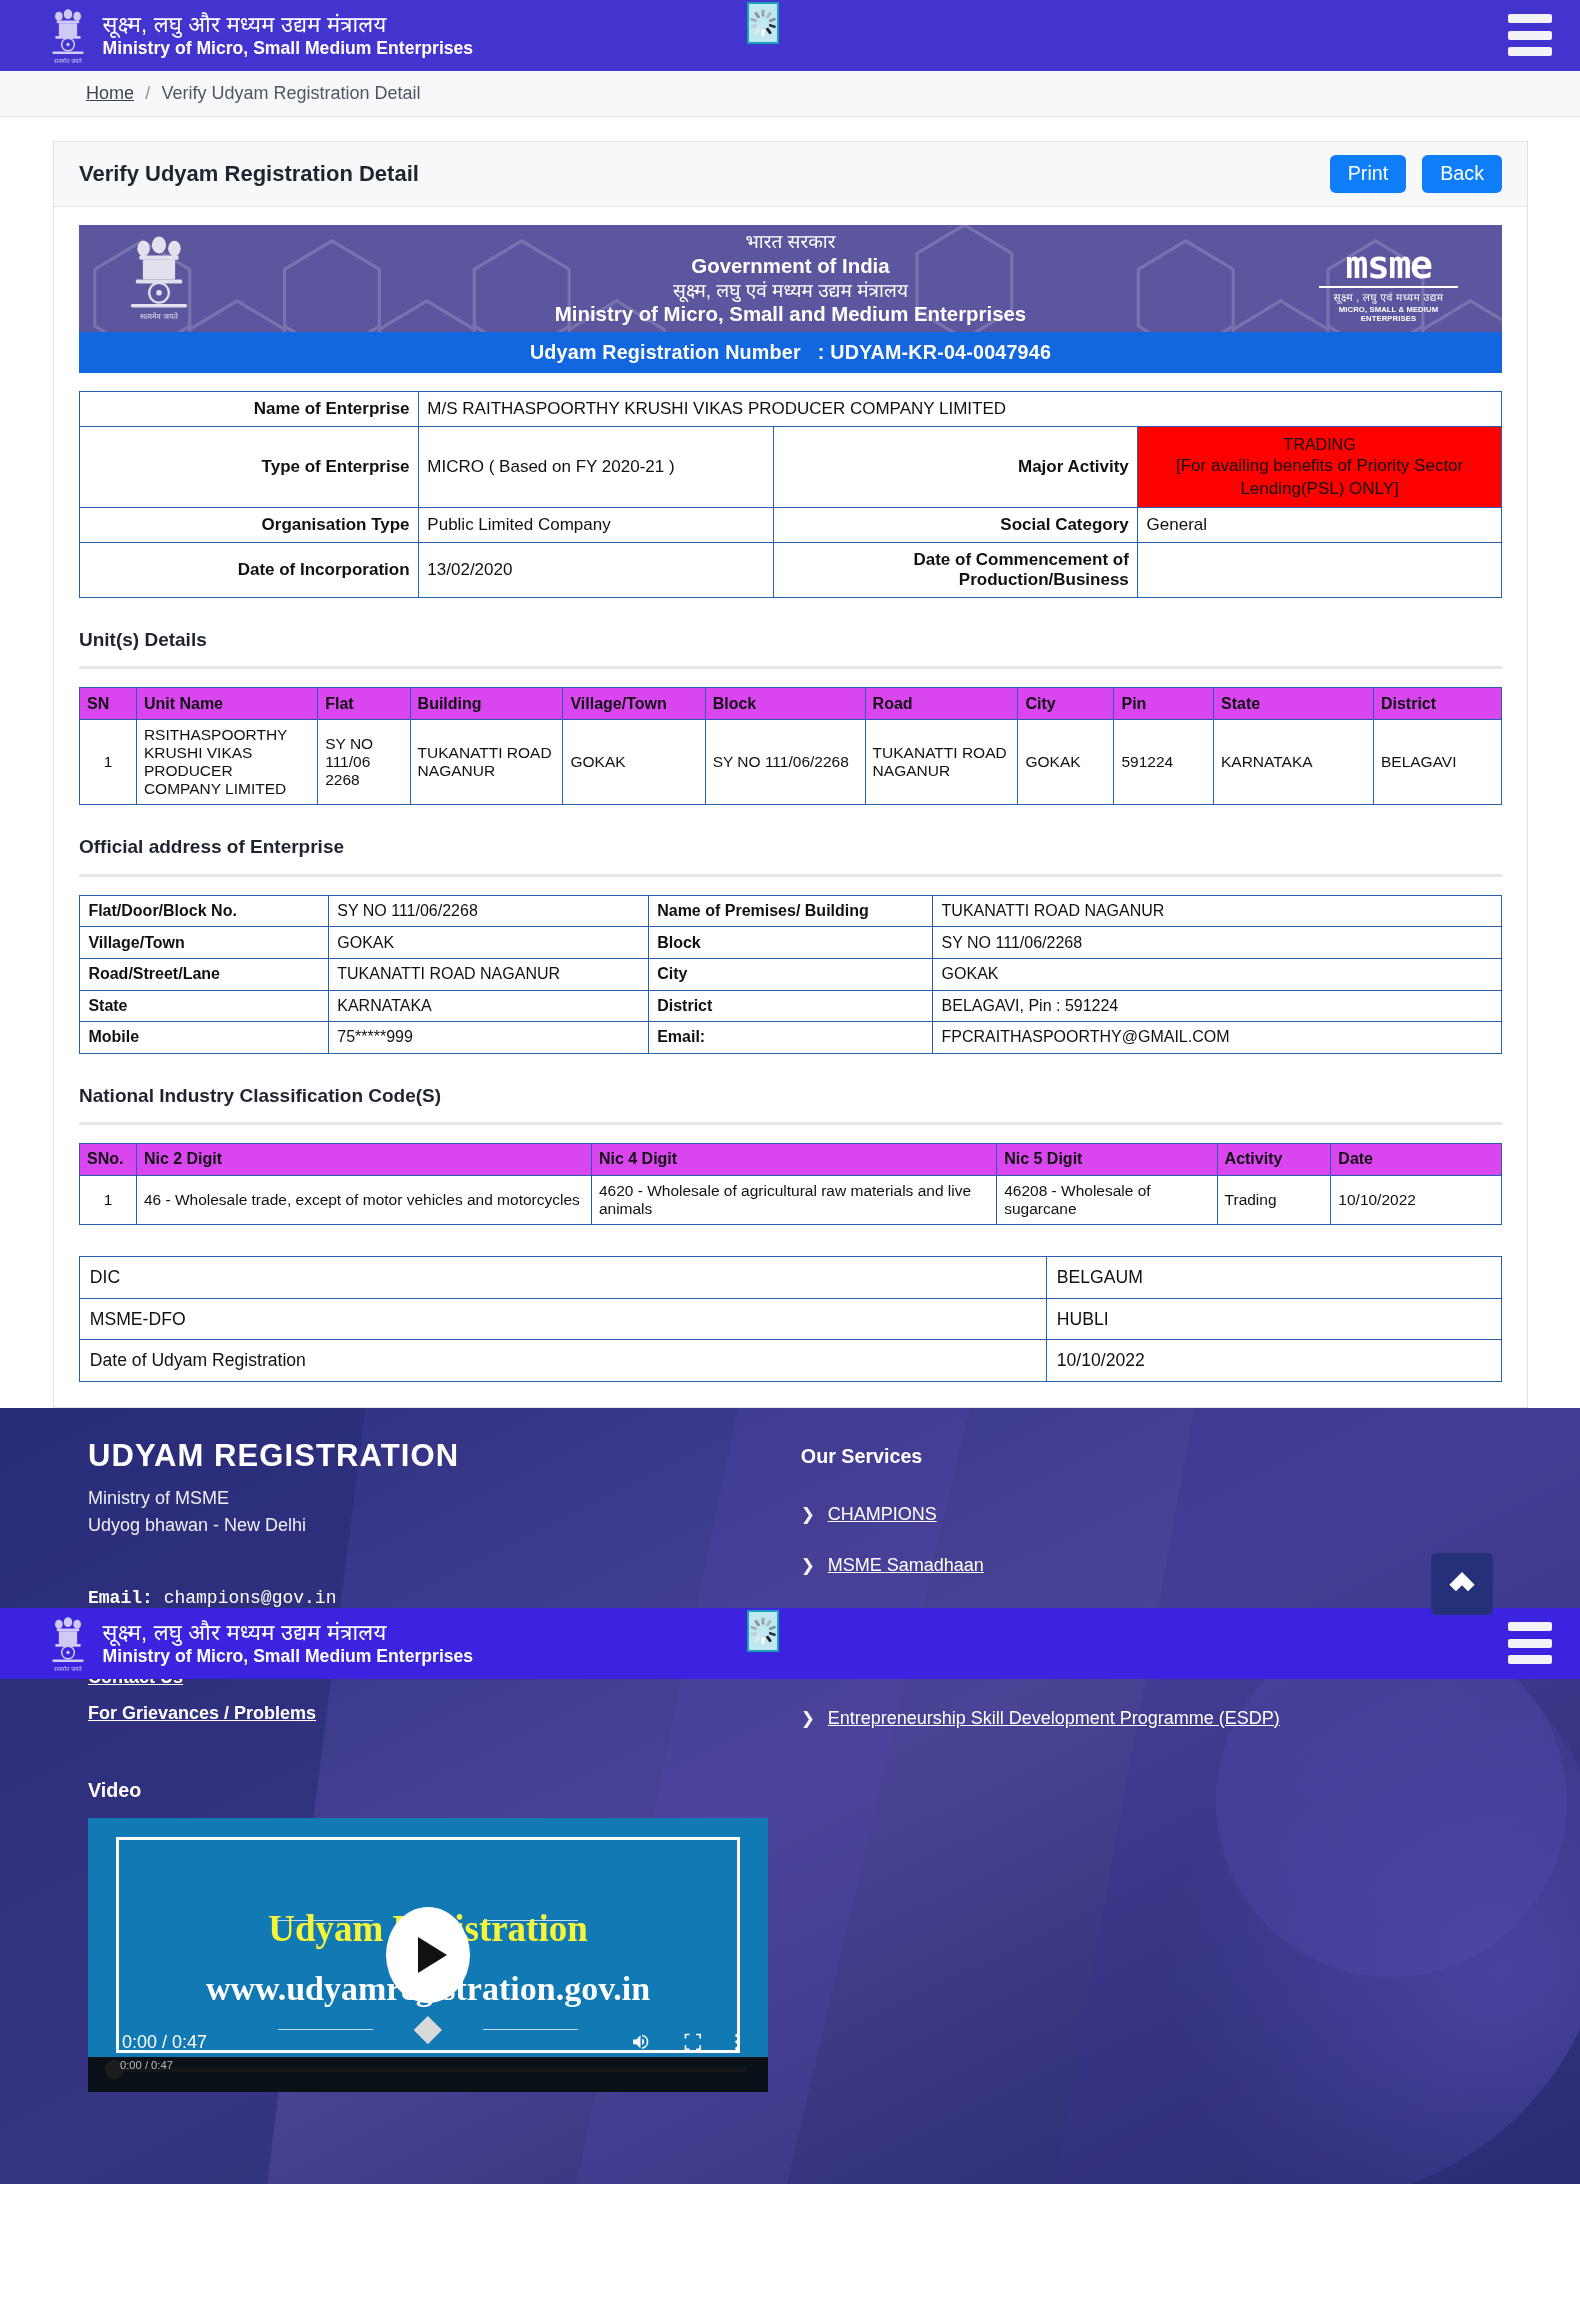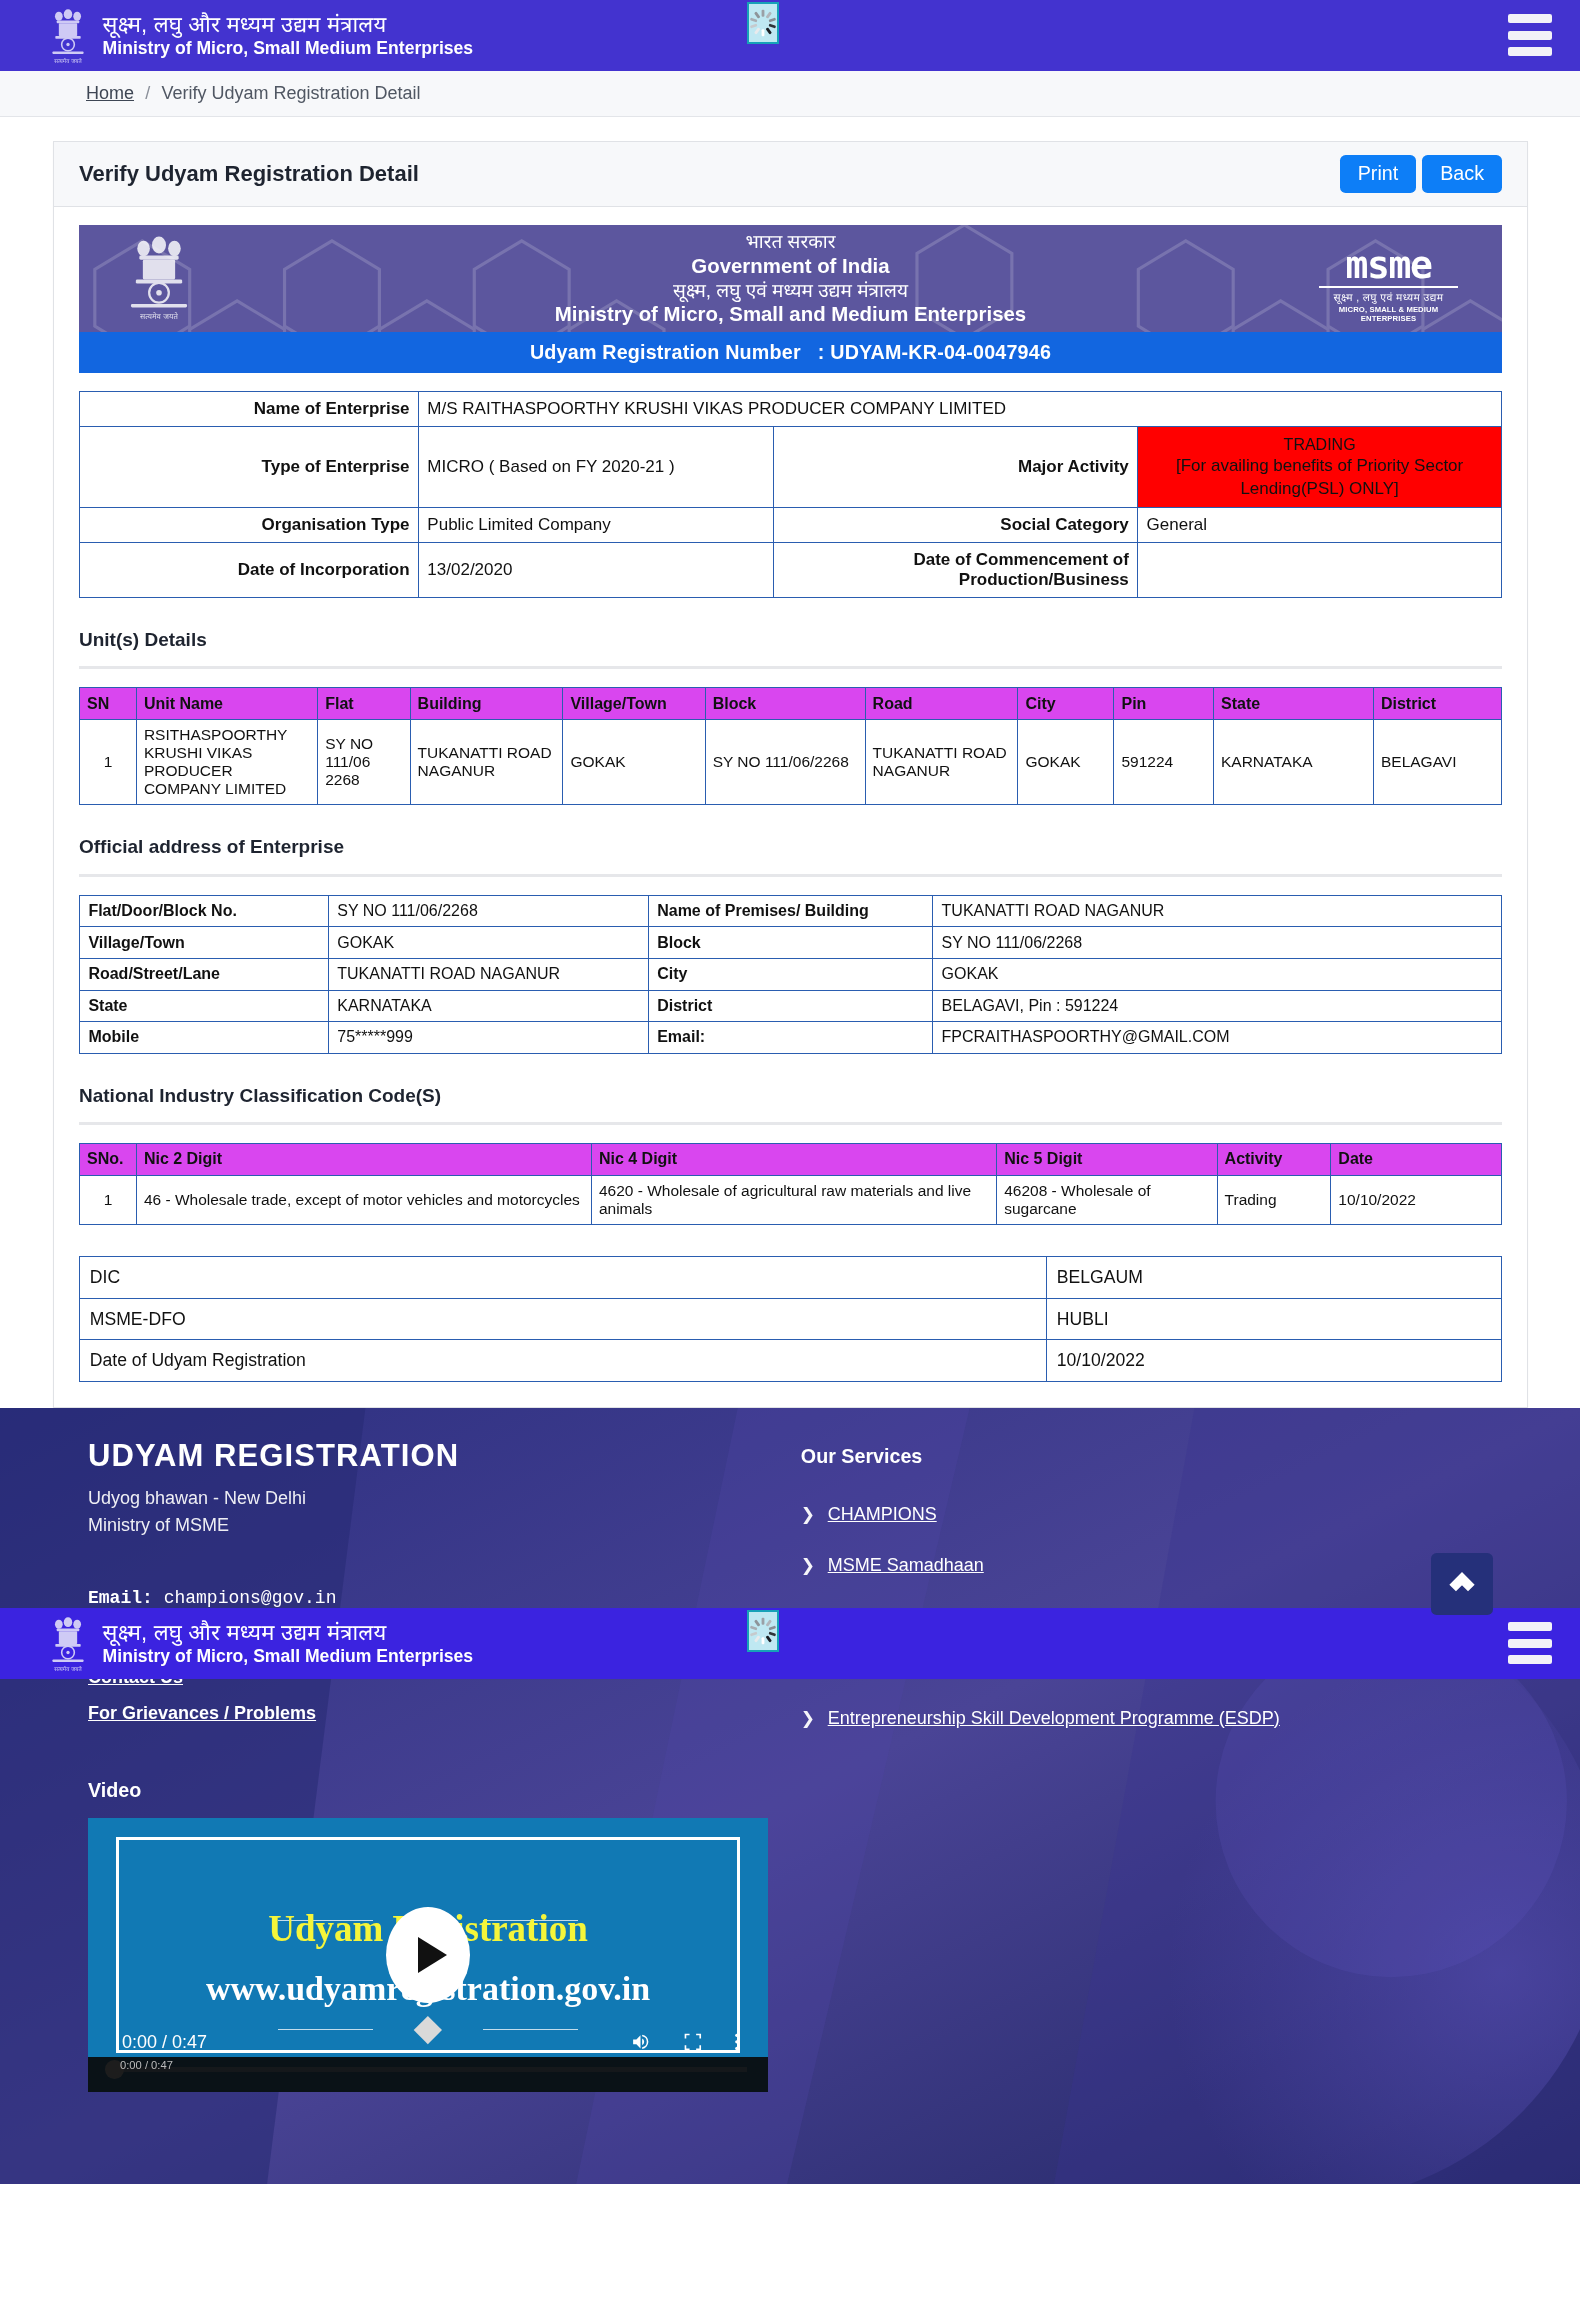--- a/index.html
+++ b/index.html
@@ -55,21 +55,21 @@
     border:0.7px solid #e0e2e6; background:#fff;
     width:1475px; margin:0 auto;
     box-shadow:0 0.7px 1.4px rgba(0,0,0,.04);
   }
   .card-head{
     background:#f7f8fa; border-bottom:0.7px solid #e0e2e6;
     height:65px; display:flex; align-items:center; justify-content:space-between;
     padding:0 25px;
   }
   .card-title{ font-size:22px; font-weight:bold; color:#1e2430;}
-  .btn-group{ display:flex; gap:6px;justify-content:center; }
+  .btn-group{ display:flex; gap:16px;justify-content:center; }
   .btn{
     background:#0d7ef7; color:#fff; border:none; border-radius:5.6px;
     font-size:19.7px; font-family:"Liberation Sans",sans-serif;
     padding:8.4px 18px; cursor:pointer; line-height:1.1;
   }
   .card-body{ padding:18px 25px 25px 25px; }
 
   
   .cert-head{
     position:relative;
@@ -549,22 +549,22 @@
     <circle cx="1860" cy="700" r="430" fill="url(#fg2)"></circle>
     <circle cx="1980" cy="560" r="250" fill="#6a5fd0" opacity="0.16"></circle>
   </svg>
 
   <div class="foot-inner">
     <div class="foot-cols">
 
       <div class="foot-left">
         <div class="foot-brand">UDYAM REGISTRATION</div>
         <div class="foot-sub">
+          <div>Ministry of MSME</div>
           <div>Udyog bhawan - New Delhi</div>
-          <div>Ministry of MSME</div>
         </div>
         <div class="foot-email">
           <b>Email:</b>
           <span>champions@gov.in</span>
         </div>
         <a class="foot-link" href="#" style="margin-top:59px;">Contact Us</a>
         <a class="foot-link" href="#">For Grievances / Problems</a>
 
         <div class="video-h">Video</div>
 

